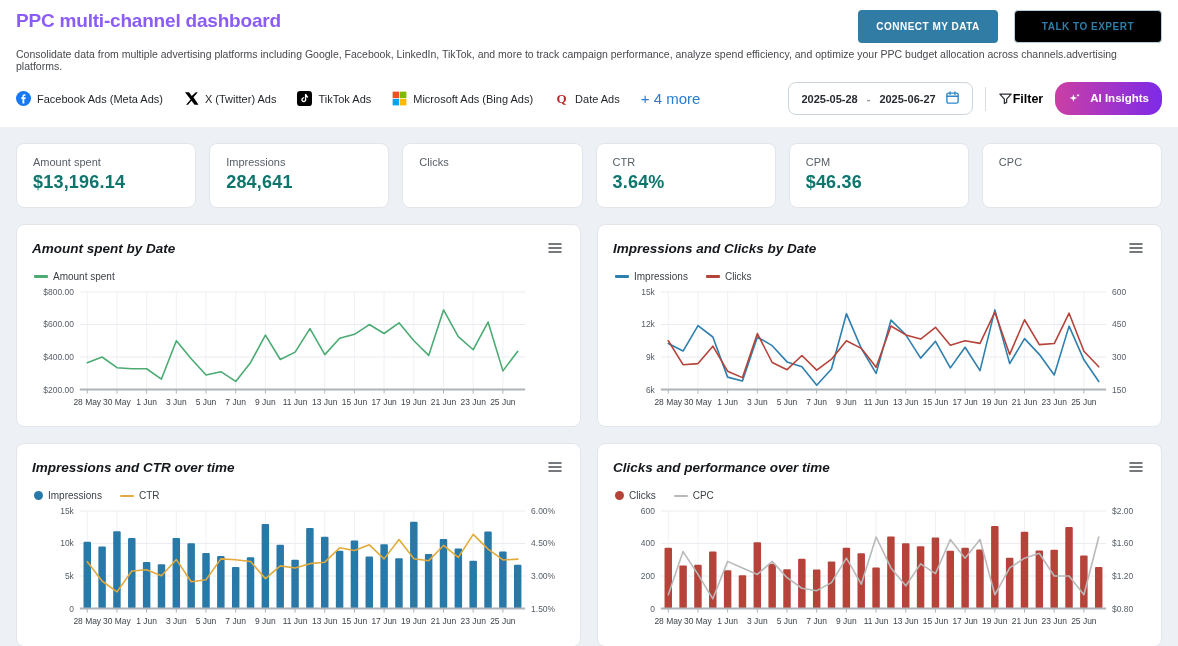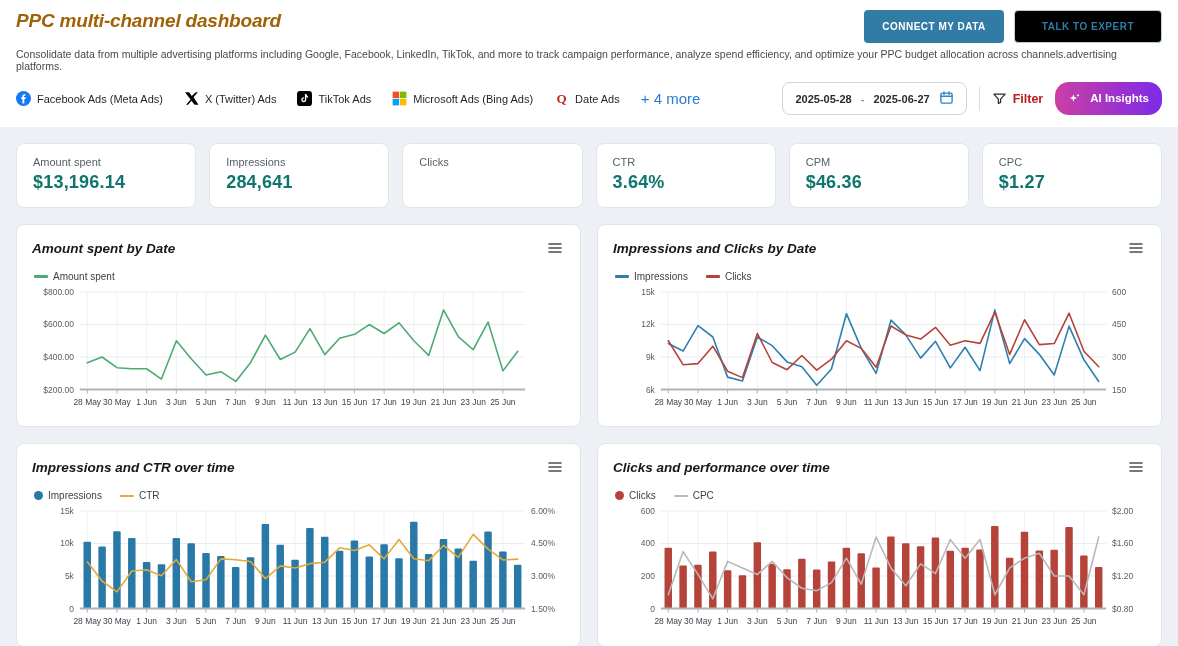--- a/index.html
+++ b/index.html
@@ -2,41 +2,41 @@
 <html><head>
 <meta charset="utf-8">
 <style>
   * { box-sizing: border-box; margin: 0; padding: 0; }
   html,body { width:1178px; height:646px; overflow:hidden; }
   body { font-family:"Liberation Sans", sans-serif; background:#edf0f4; color:#16181d; }
 
   
   .topbar { background:#fff; padding:10px 16px 12px; }
   .topbar-row1 { display:flex; justify-content:space-between; align-items:flex-start; }
-  .page-title { font-size:19px; font-weight:800; letter-spacing:-0.2px; color:#a16207;font-style:italic; }
-  .top-buttons { display:flex; gap:10px; }
+  .page-title { font-size:19px; font-weight:800; letter-spacing:-0.2px; color:#8b5cf6; }
+  .top-buttons { display:flex; gap:16px; }
   .btn-primary { background:#317ca5; color:#fff; border:none; border-radius:4px;
       font-size:10px; font-weight:700; letter-spacing:.5px; padding:10px 18px; cursor:pointer;
       font-family:"Liberation Sans", sans-serif; }
   .btn-outline { background:#000000; color:#2f7ca7; border:1px solid #b7cfdd; border-radius:4px;
       font-size:10px; font-weight:700; letter-spacing:.5px; padding:10px 27px; cursor:pointer;
       font-family:"Liberation Sans", sans-serif; }
   .subtitle { font-size:10.5px; color:#46494e; margin-top:5px; }
   .topbar-row3 { display:flex; justify-content:space-between; align-items:center; margin-top:10px; }
   .channels { display:flex; align-items:center; gap:21px; }
   .channel { display:flex; align-items:center; gap:6px; font-size:11px; font-weight:500; color:#1e2226; }
   .channel svg { width:15px; height:15px; display:block; }
   .more-link { font-size:15px; color:#2b7cd3; font-weight:500; cursor:pointer; }
   .controls { display:flex; align-items:center; gap:12px; }
   .date-box { display:flex; align-items:center; gap:9px; border:1px solid #ccd4dc; border-radius:8px;
       padding:7px 12px; font-size:11px; font-weight:700; color:#272c33; cursor:pointer; background:#fff; }
   .date-box svg { width:15px; height:15px; }
   .vdiv { width:1px; height:24px; background:#d8dde2; }
-  .filter-btn { display:flex; align-items:center; gap:6px; font-size:12.5px; font-weight:600;
-      color:#b91c1c; background:none; border:none; cursor:pointer; font-family:"Liberation Sans", sans-serif; }
+  .filter-btn { display:flex; align-items:center; font-size:12.5px; font-weight:600;
+      color:#000000; background:none; border:none; cursor:pointer; font-family:"Liberation Sans", sans-serif; }
   .ai-btn { display:flex; align-items:flex-start; gap:9px; color:#fff; font-size:11.5px; font-weight:700;
       border:none; border-radius:14px; padding:10px 13px; cursor:pointer;
       background:linear-gradient(90deg,#cb3fa4,#7d2ae8); font-family:"Liberation Sans", sans-serif; }
 
   
   .content { padding:16px; }
   .kpi-row { display:flex; gap:13px; }
   .kpi { flex:1; background:#fff; border:1px solid #e2e6eb; border-radius:8px; padding:12px 16px 14px; }
   .kpi-label { font-size:11px; color:#565e68; }
   .kpi-value { font-size:18px; font-weight:800; color:#0f766e; margin-top:4px; letter-spacing:.2px; }
@@ -167,21 +167,20 @@
     <div class="kpi">
       <div class="kpi-label">CTR</div>
       <div class="kpi-value">3.64%</div>
     </div>
     <div class="kpi">
       <div class="kpi-label">CPM</div>
       <div class="kpi-value">$46.36</div>
     </div>
     <div class="kpi">
       <div class="kpi-label">CPC</div>
-      <div class="kpi-value">$1.27</div>
     </div>
   </div>
 
   <div class="charts">
 
     <div class="chart-card">
       <div class="chart-head">
         <h3 class="chart-title">Amount spent by Date</h3>
         <button class="menu-btn">
           <svg viewBox="0 0 24 24" width="16" height="16" stroke="#4a4f55" stroke-width="2.4" stroke-linecap="round">

